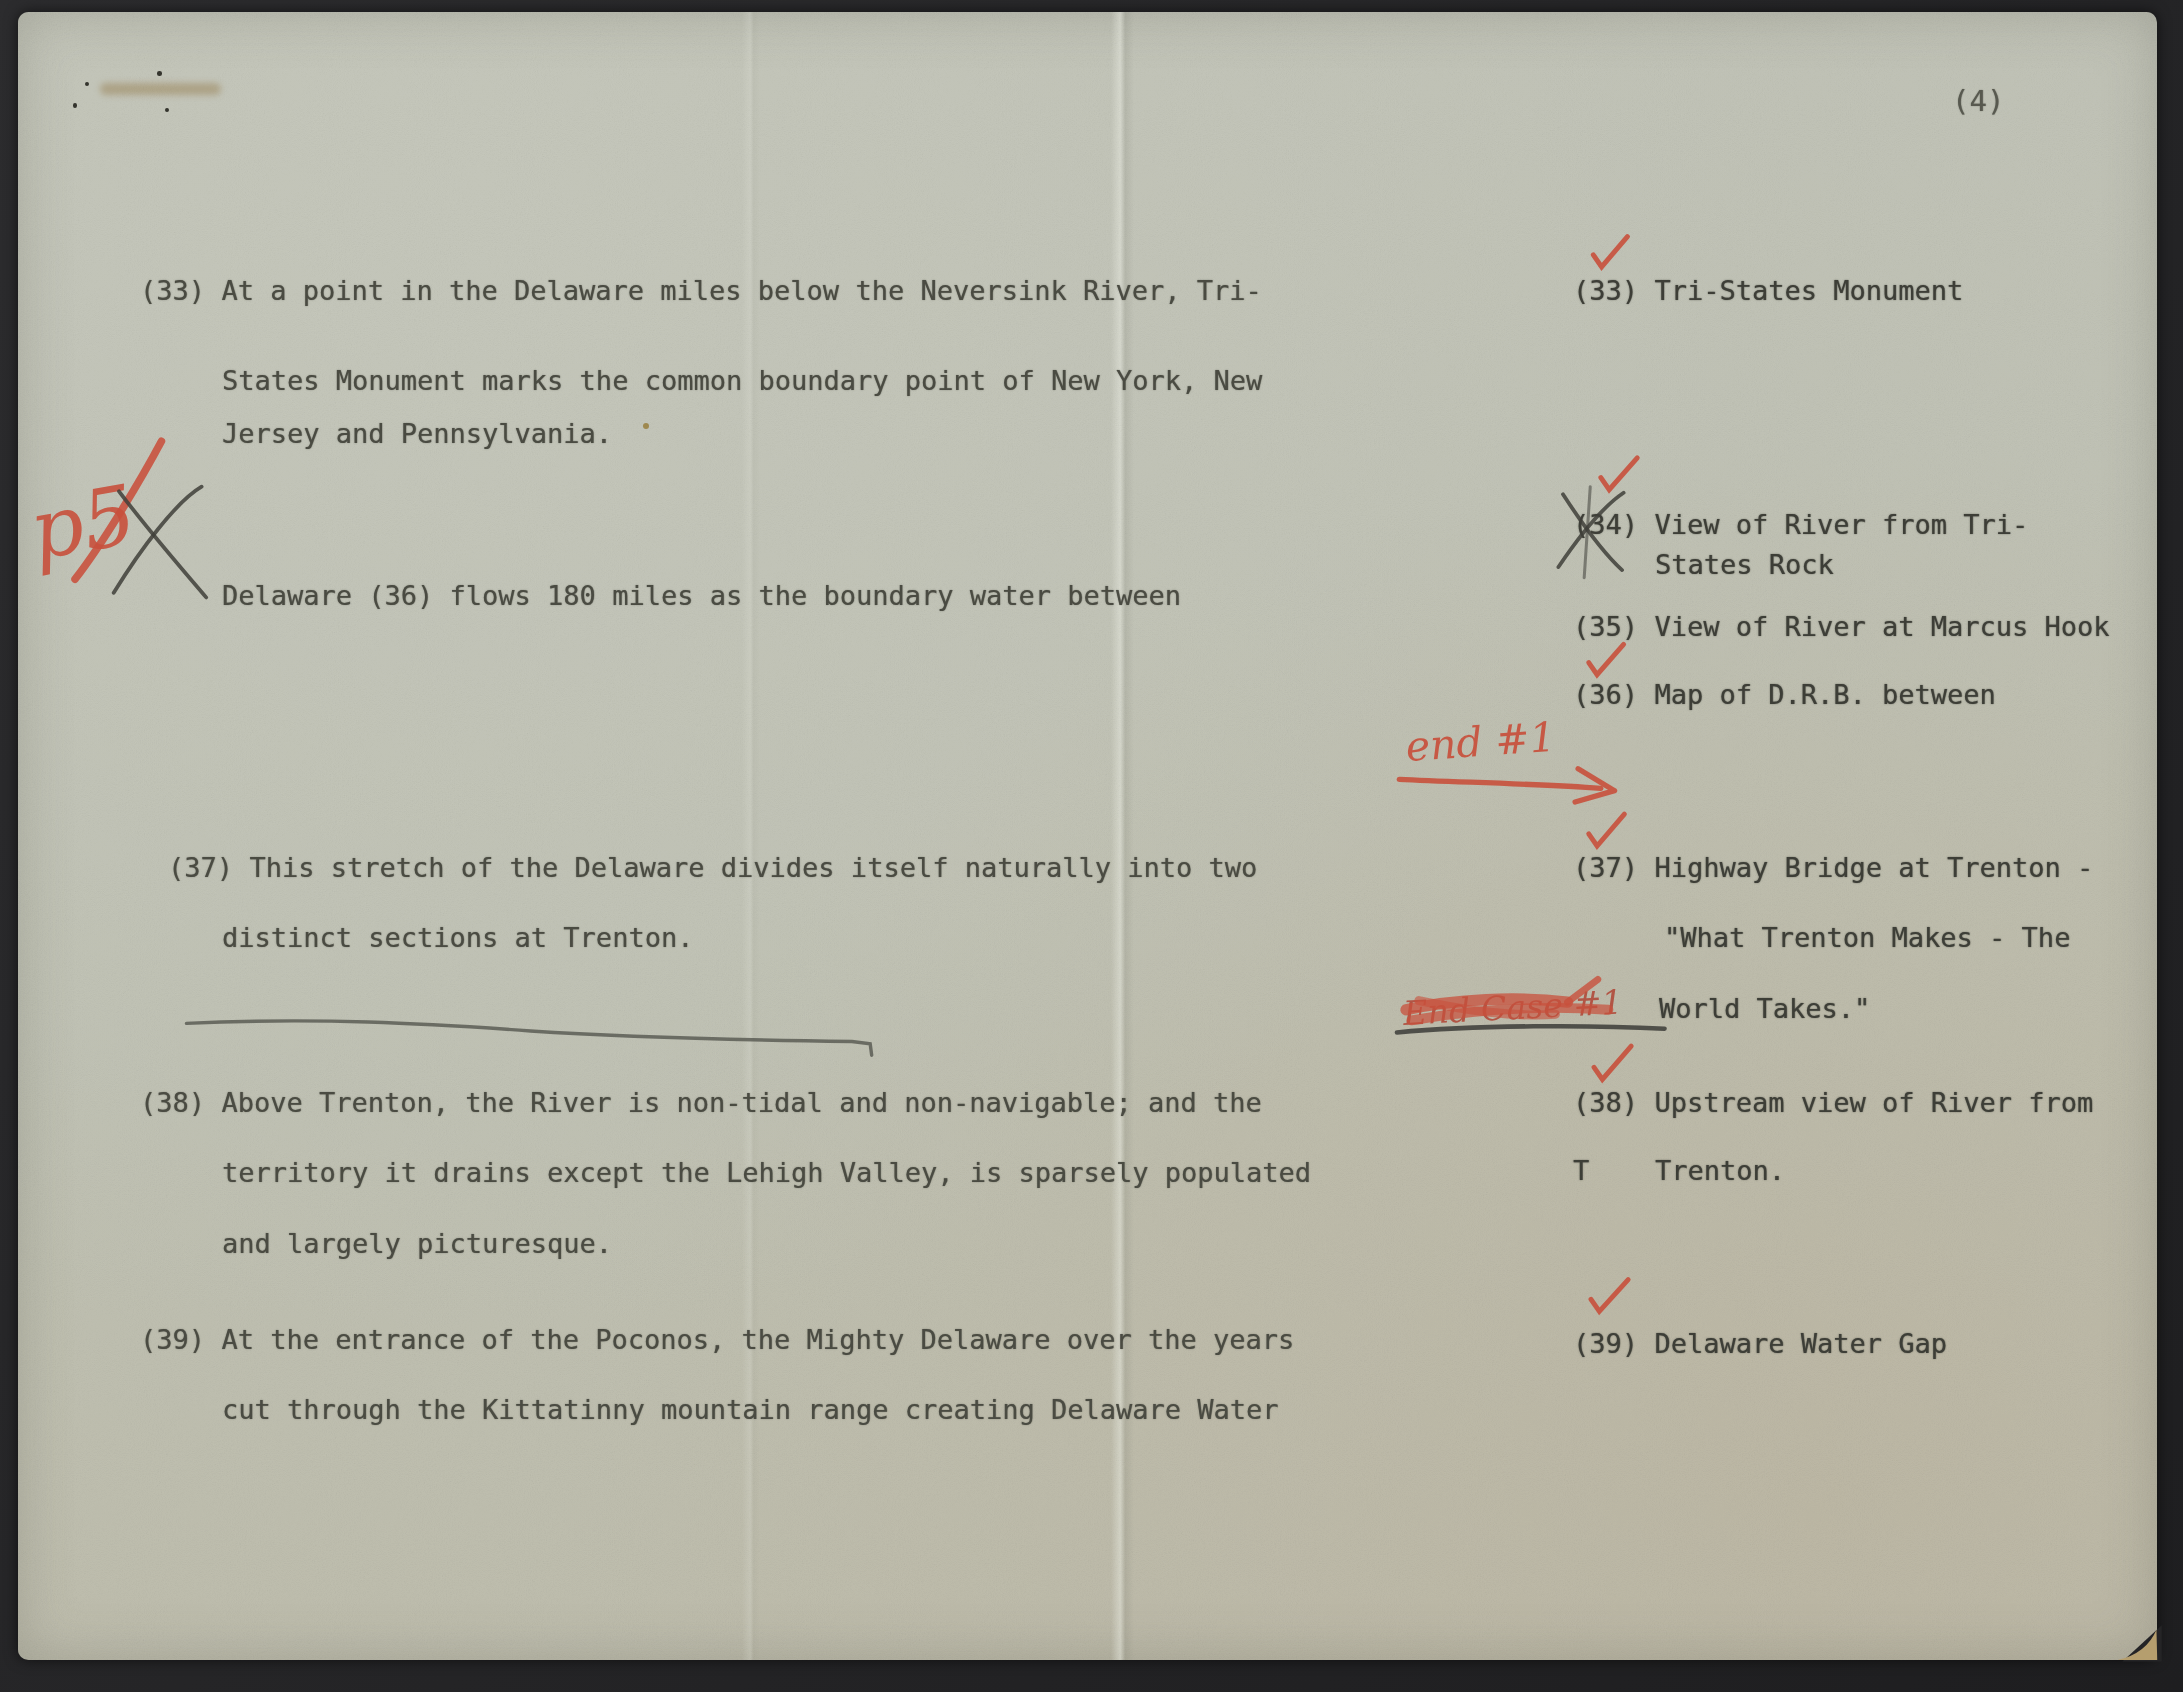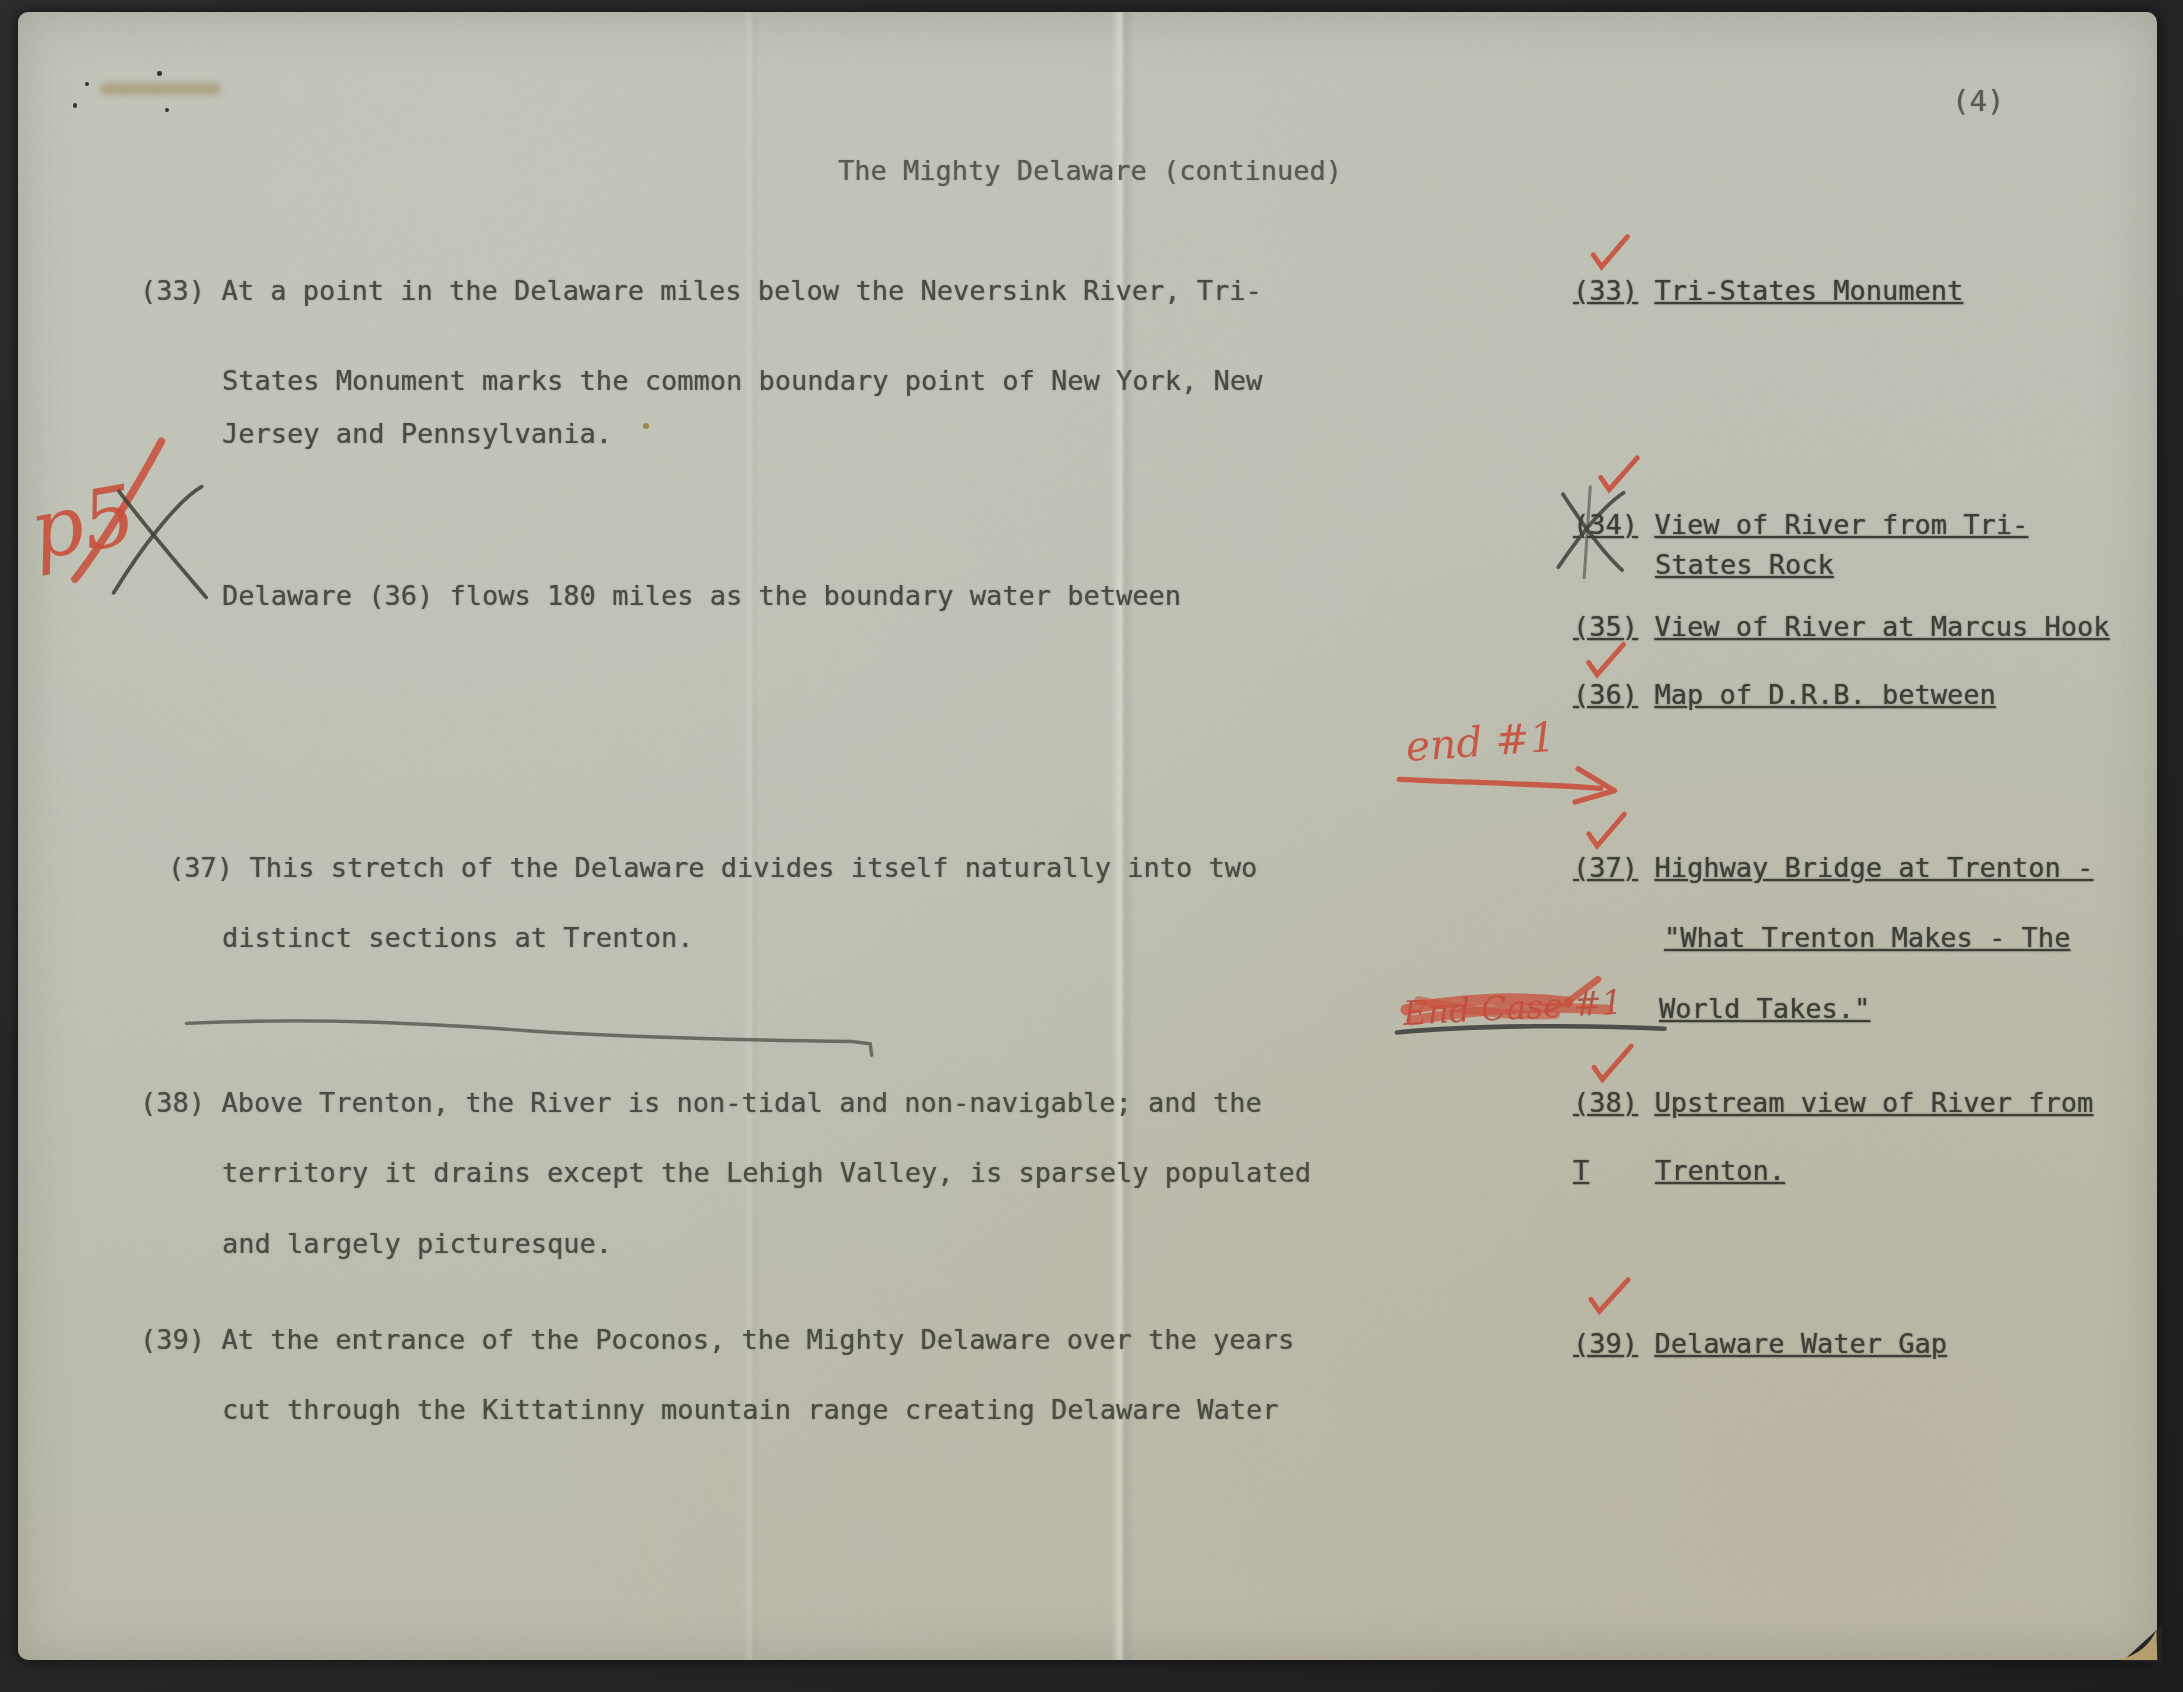--- a/index.html
+++ b/index.html
@@ -17,21 +17,21 @@
            mix-blend-mode:multiply;opacity:.55;}
   .crease{position:absolute;top:0;height:100%;pointer-events:none;}
   .crease.main{left:1093px;width:23px;
     background:linear-gradient(90deg,rgba(0,0,0,0),rgba(236,238,228,.5) 40%,rgba(110,112,100,.15) 62%,rgba(0,0,0,0));}
   .crease.soft{left:724px;width:18px;opacity:.6;
     background:linear-gradient(90deg,rgba(0,0,0,0),rgba(232,234,224,.38) 45%,rgba(120,122,108,.10) 65%,rgba(0,0,0,0));}
   .tline{position:absolute;font-size:27px;line-height:33px;white-space:pre;
          color:#4a4b42;letter-spacing:0;
          text-shadow:0 0 1.5px rgba(64,65,56,.55), 0.5px 0.3px 0 rgba(64,65,56,.25);}
   .tline .num{margin-right:16.4px;}
-  .right-col{color:#3d3e37;text-shadow:0 0 1.8px rgba(52,53,46,.6), 0.5px 0.4px 0 rgba(52,53,46,.3);text-decoration:underline;}
+  .right-col{color:#3d3e37;text-shadow:0 0 1.8px rgba(52,53,46,.6), 0.5px 0.4px 0 rgba(52,53,46,.3);}
   .faded{opacity:.88;}
   .stain{position:absolute;pointer-events:none;}
   #rust{left:82px;top:71px;width:121px;height:12px;border-radius:6px;
         background:#9b8457;filter:blur(3px);opacity:.5;}
   .speck{position:absolute;border-radius:50%;background:#35352e;}
   #marks{position:absolute;left:0;top:0;width:2183px;height:1692px;pointer-events:none;}
   .hand{font-family:"DejaVu Serif", serif;font-style:italic;}
 </style>
 </head>
 <body>
@@ -52,21 +52,20 @@
         <feColorMatrix type="saturate" values="0"></feColorMatrix>
         <feComponentTransfer>
             <feFuncA type="linear" slope="0.22" intercept="0"></feFuncA>
           </feComponentTransfer>
       </filter>
       <rect width="2822" height="2174" filter="url(#grain)"></rect>
     </svg>
   </div>
 
   <div class="tline faded" style="left:1952px;top:85px;font-size:29px;">(4)</div>
-  <div class="tline faded" style="left:838px;top:154px;">The Mighty Delaware (continued)</div>
 
   <div class="tline" style="left:140px;top:274px;"><span class="num">(33)</span><span>At a point in the Delaware miles below the Neversink River, Tri-</span></div>
   <div class="tline" style="left:222px;top:364px;">States Monument marks the common boundary point of New York, New</div>
   <div class="tline" style="left:222px;top:417px;">Jersey and Pennsylvania.</div>
 
   <div class="tline" style="left:222px;top:579px;">Delaware (36) flows 180 miles as the boundary water between</div>
 
   <div class="tline" style="left:140px;top:851px;margin-left:28px;"><span class="num">(37)</span><span>This stretch of the Delaware divides itself naturally into two</span></div>
   <div class="tline" style="left:222px;top:921px;">distinct sections at Trenton.</div>
 

